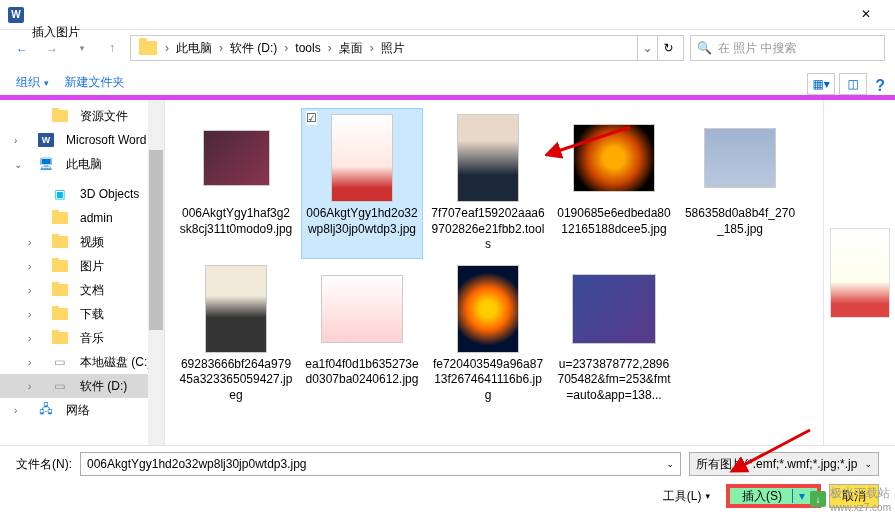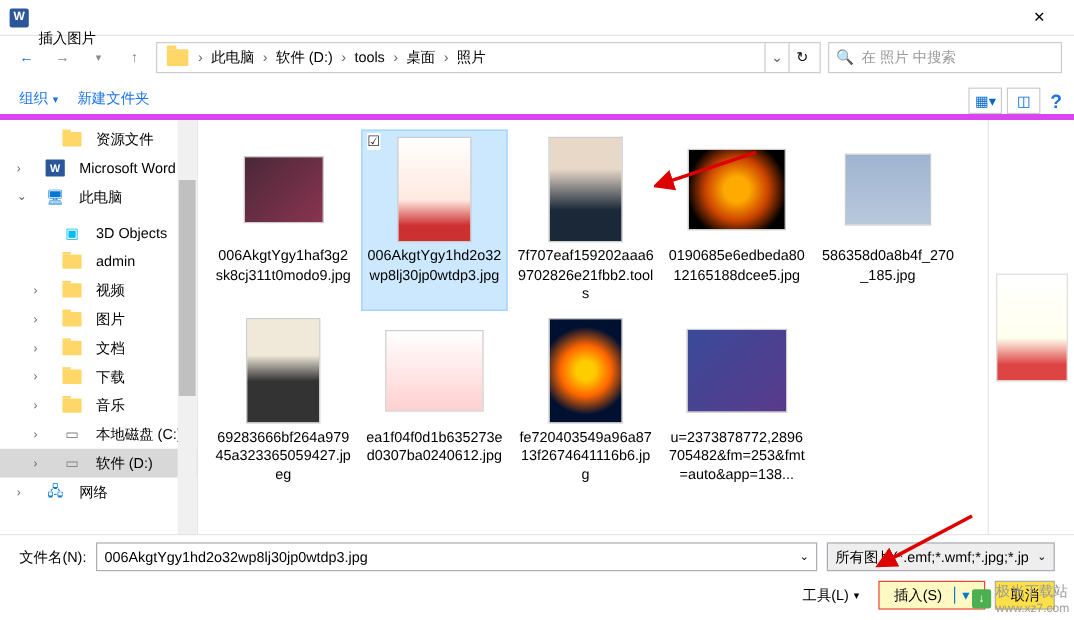--- a/index.html
+++ b/index.html
@@ -58,21 +58,21 @@
 .preview-img { width: 60px; height: 90px; background: linear-gradient(180deg, #fff 0%, #ffe 60%, #d44 85%); border: 1px solid #ddd; }
 
 .bottombar { padding: 6px 16px; border-top: 1px solid #e5e5e5; }
 .filerow { display: flex; align-items: center; gap: 8px; margin-bottom: 8px; }
 .filerow label { }
 .filerow .fname { flex: 1; height: 24px; border: 1px solid #abadb3; padding: 0 6px; display: flex; align-items: center; justify-content: space-between; background: #fff; }
 .filter { width: 190px; height: 24px; border: 1px solid #abadb3; padding: 0 6px; display: flex; align-items: center; justify-content: space-between; background: #eee; white-space: nowrap; overflow: hidden; }
 .btnrow { display: flex; align-items: center; justify-content: flex-end; gap: 8px; }
 .menubtn { padding: 2px 8px; display: flex; align-items: center; gap: 4px; }
 .btn { height: 24px; border: 1px solid #adadad; background: #fde047; padding: 0 12px; display: flex; align-items: center; }
-.btn.primary { border: 1px solid #ef4444; background: #fef9c3; }
+.btn.primary { border: 4px solid #ef4444; background: #86efac; }
 .btn.primary .drop { border-left: 1px solid #0078d4; margin-left: 10px; padding-left: 6px; color: #0078d4; }
 
 .watermark { position: absolute; right: 4px; bottom: 4px; color: #999; font-size: 13px; display: flex; align-items: center; gap: 4px; pointer-events: none; }
 .watermark .logo { width: 16px; height: 16px; background: #4caf50; border-radius: 2px; display: flex; align-items: center; justify-content: center; color: #fff; font-size: 10px; }
 </style>
 </head>
 <body>
 
 <div class="titlebar">
   <div class="appicon">W</div>

